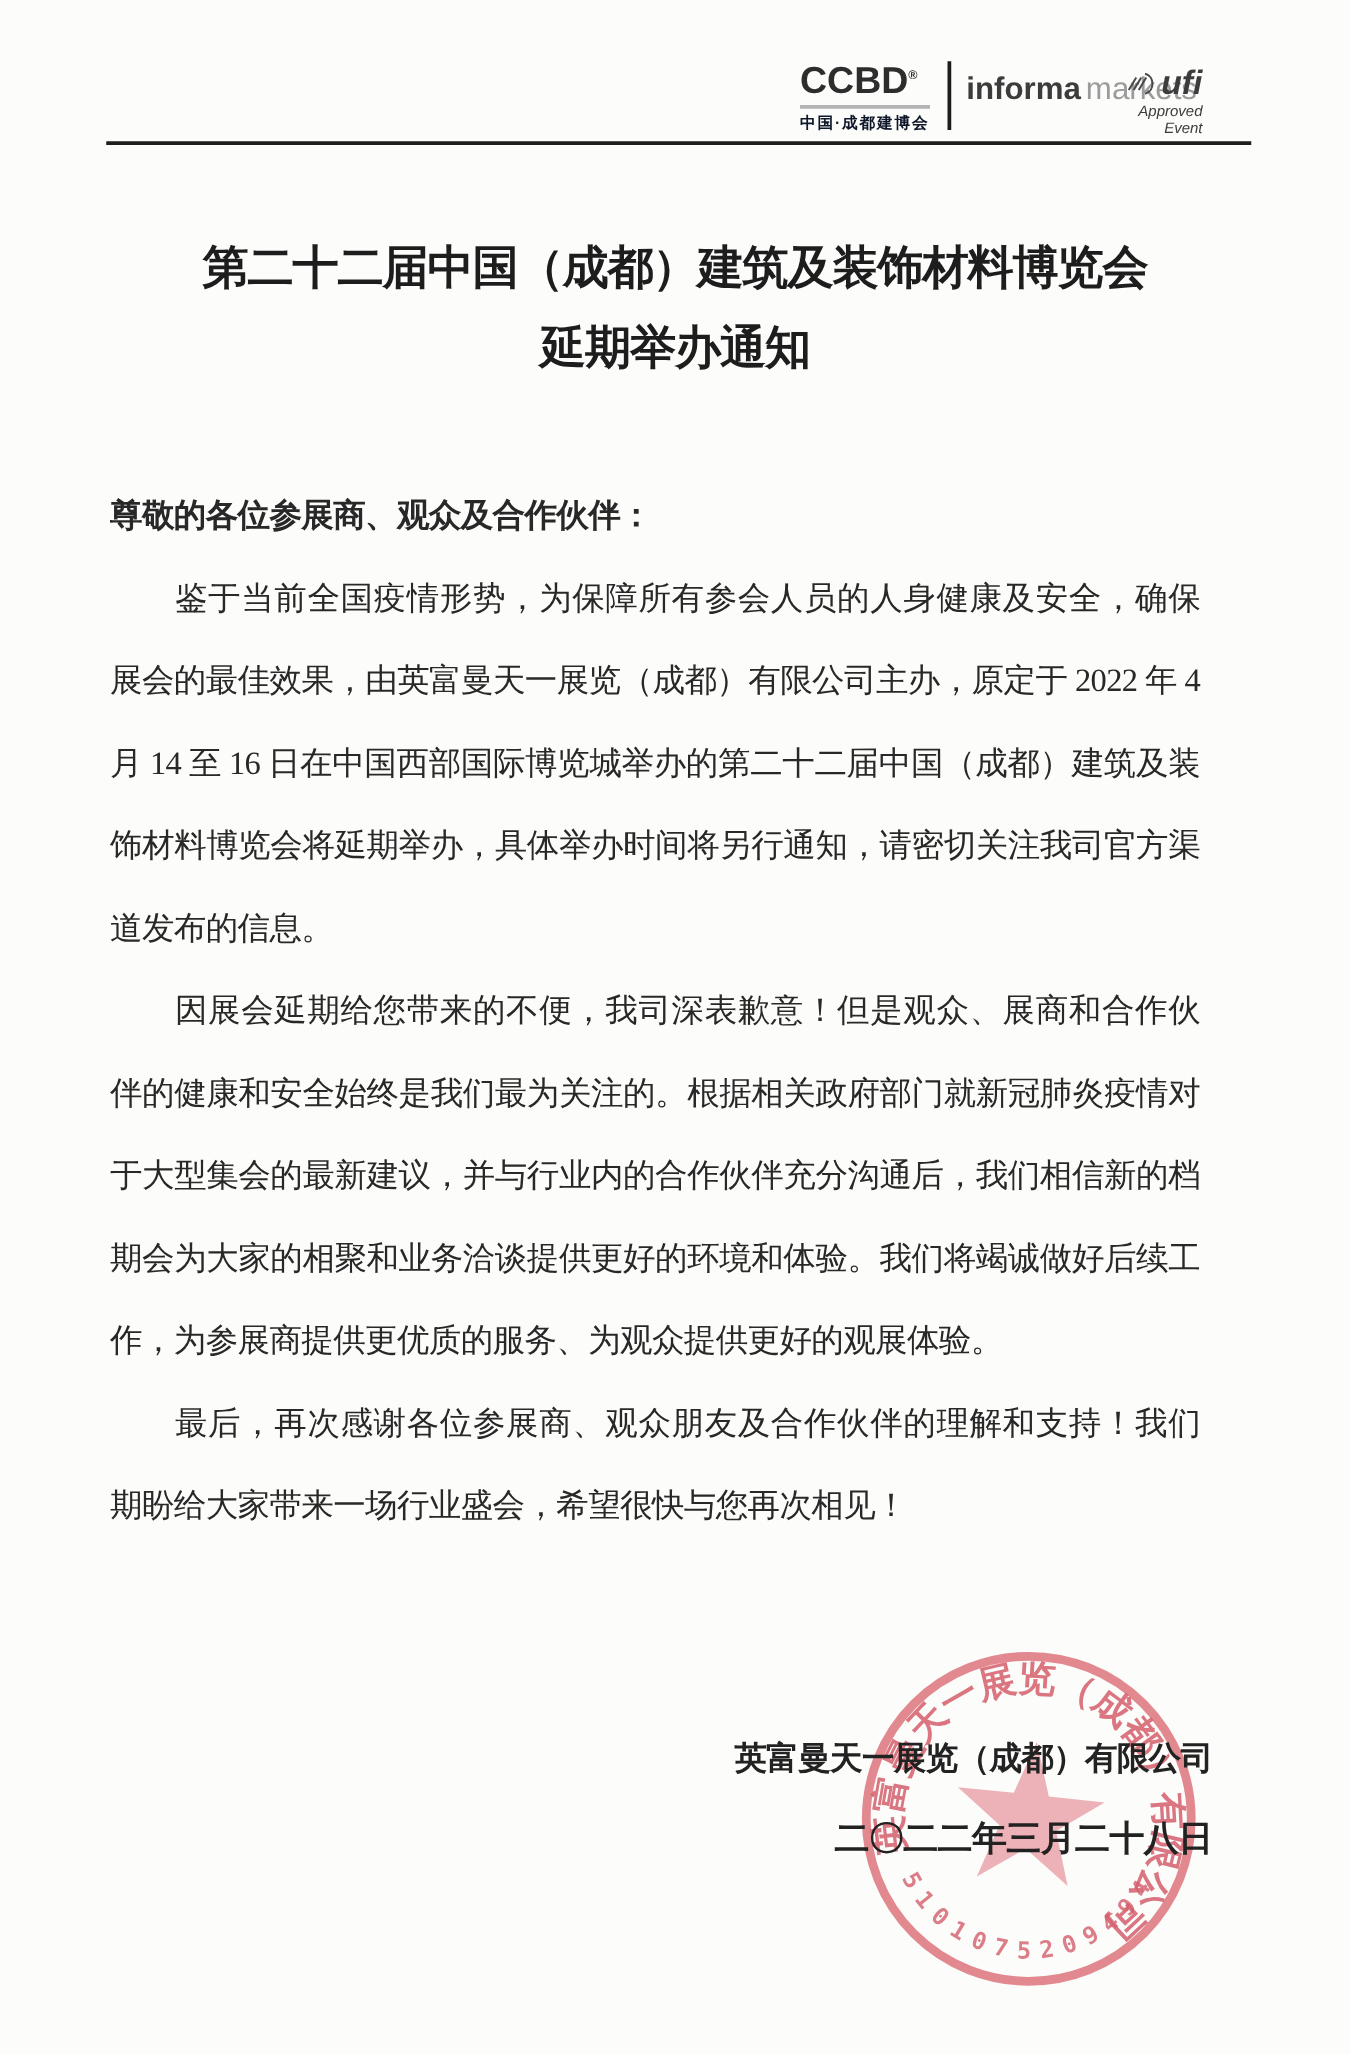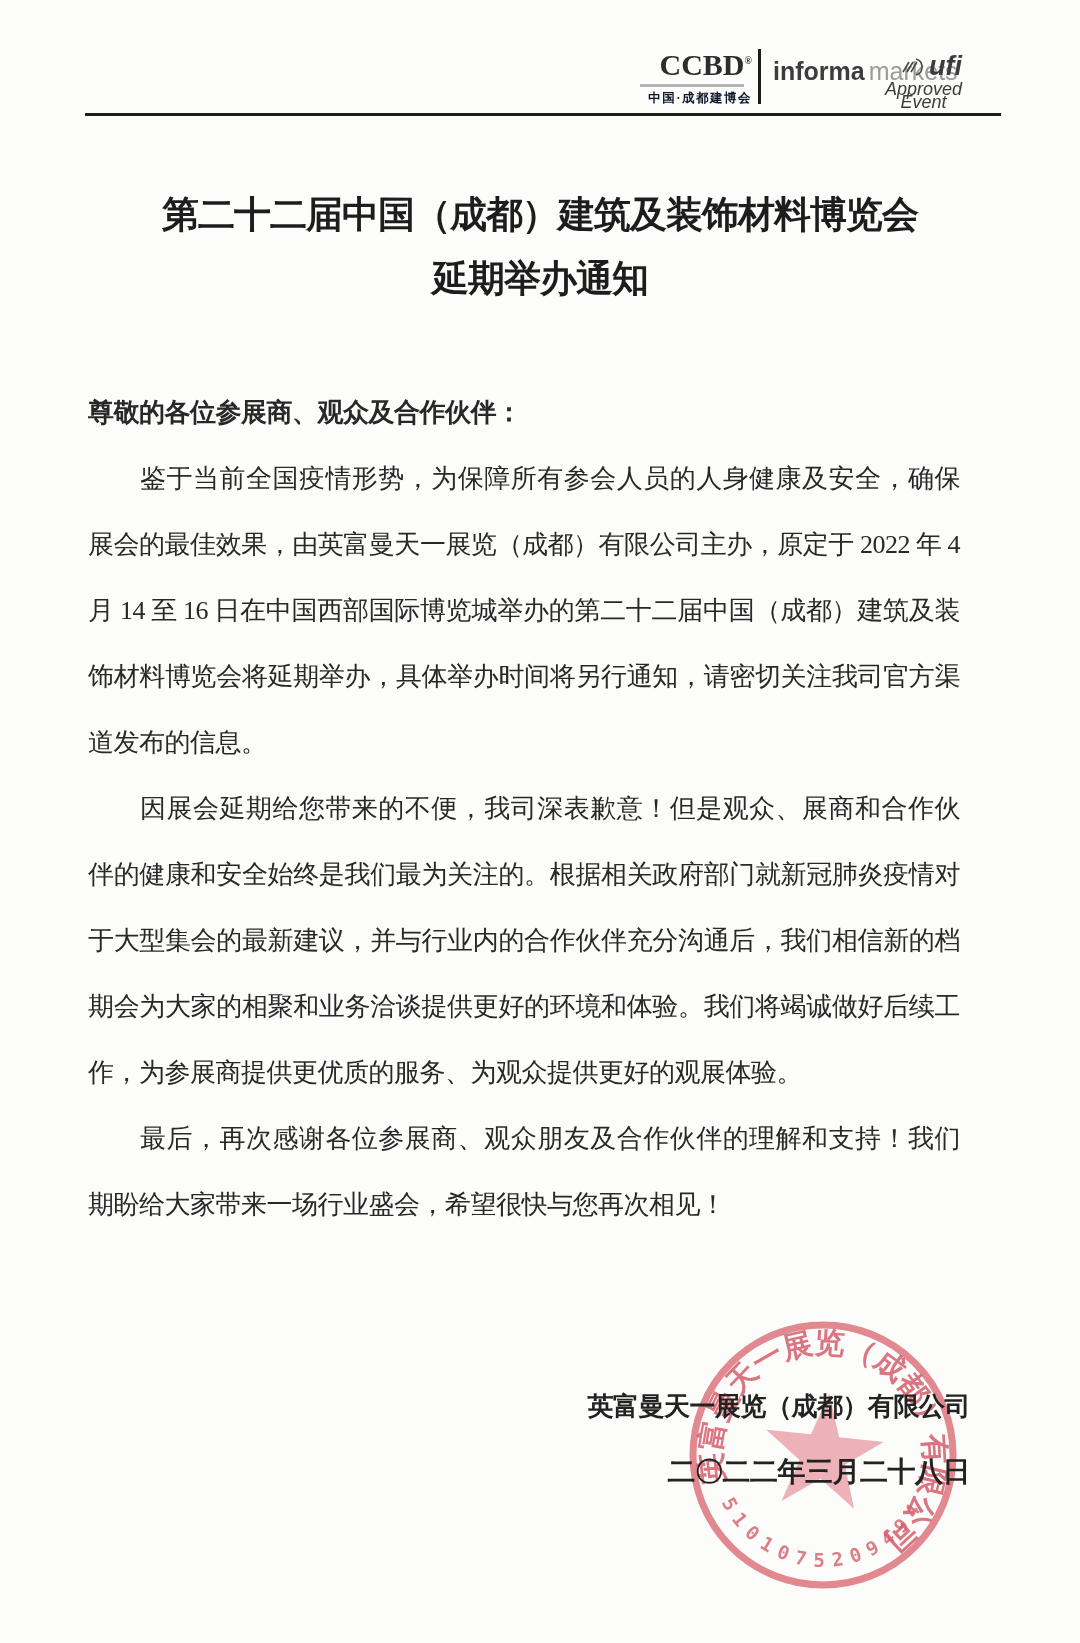--- a/index.html
+++ b/index.html
@@ -3,33 +3,33 @@
 <meta charset="utf-8">
 <style>
   html,body{margin:0;padding:0;background:#e9e9e9;}
   .page{
     position:relative; width:1080px; height:1643px; margin:0 auto;
     background:#fcfcfb; overflow:hidden;
     font-family:"Liberation Serif","DejaVu Serif",serif; color:#2b2b2b;
   }
   
   .letterhead{position:absolute; right:118px; top:40px; width:322px; height:74px;}
-  .ccbd{position:absolute; left:0; top:6px; width:112px; font-family:Liberation Serif, serif;text-align:right;}
+  .ccbd{position:absolute; left:0; top:6px; width:112px; font-family:Liberation Sans, sans-serif;}
   .ccbd-word{font-weight:bold; font-size:30px; line-height:30px; color:#2d2d2d; letter-spacing:0;}
   .ccbd-word sup{font-size:10px; font-weight:bold;}
   .ccbd-tiny{height:3px; width:104px; background:#8d8d8d; opacity:.65; margin:4px 0 3px;}
   .ccbd-cn{font-size:12.5px; font-weight:bold; color:#0f172a; letter-spacing:1.5px; white-space:nowrap;}
   .logo-divider{position:absolute; left:118px; top:9px; width:3px; height:55px; background:#1c1c1c;}
   .informa{position:absolute; left:133px; top:17px; font-family:"Liberation Sans","DejaVu Sans",sans-serif; font-size:25px; white-space:nowrap;}
   .inf-b{font-weight:bold; color:#3c3c3c;}
   .inf-l{color:#9b9b9b; margin-left:4px;}
   .ufi{position:absolute; right:0; top:13px; text-align:right; font-family:"Liberation Sans","DejaVu Sans",sans-serif;font-style:italic;}
   .ufi-row{display:flex; align-items:center; justify-content:flex-end; gap:2px;}
   .ufi-word{font-weight:bold; font-size:27px; line-height:27px; color:#3c3c3c;}
-  .ufi-approved{font-size:18px; line-height:13px; color:#3c3c3c; margin-top:3px;text-align:center;}
+  .ufi-approved{font-size:12px; line-height:13px; color:#3c3c3c; margin-top:3px;}
   
   .rule{position:absolute; left:85px; top:113px; width:916px; height:3px; background:#1e1e1e;}
   
   .title{position:absolute; left:0; top:183px; width:100%; text-align:center;
          font-size:37px; font-weight:bold; letter-spacing:-1px; line-height:64px; color:#1d1d1d;}
   
   .bodytext{position:absolute; left:88px; top:380px; width:872px;
             font-size:26px; letter-spacing:-0.5px; line-height:66px; color:#282828;}
   .bline{height:66px;}
   .bline.just{text-align:justify; text-align-last:justify;}

